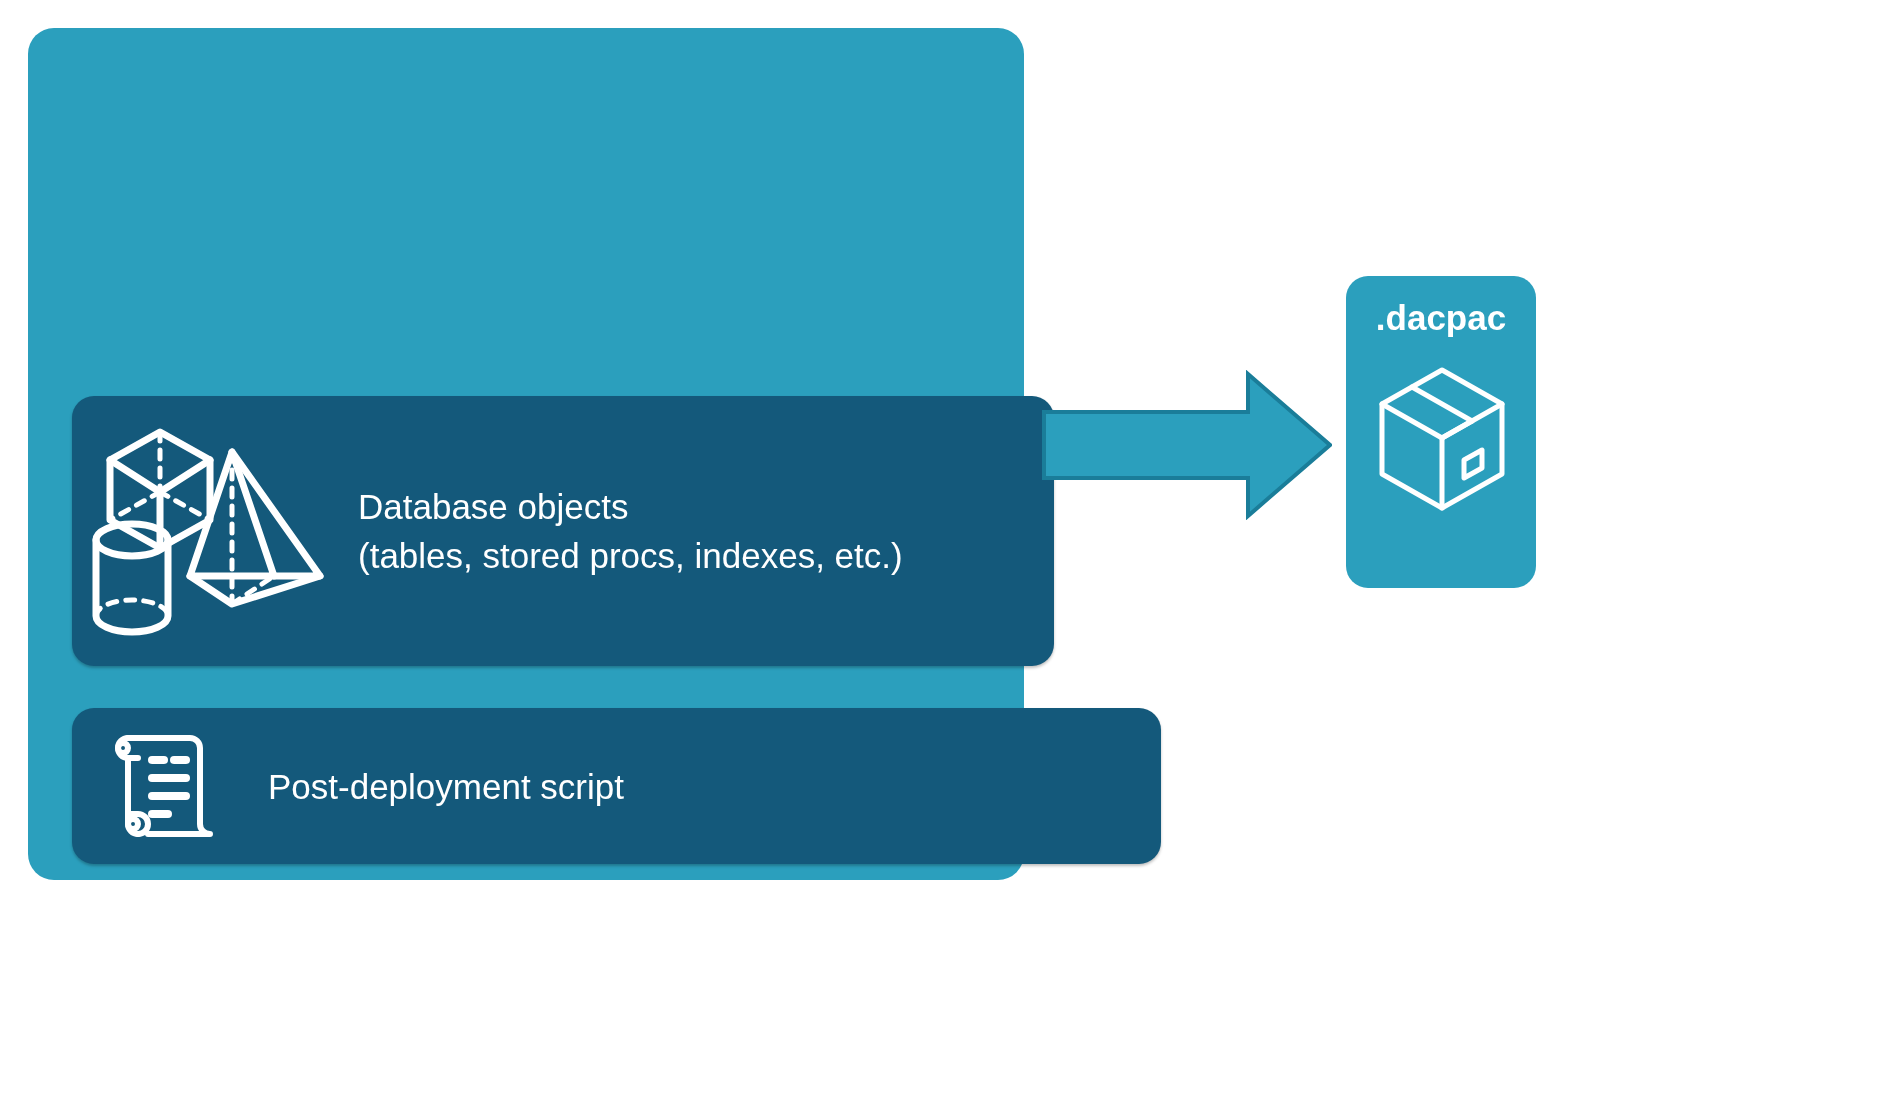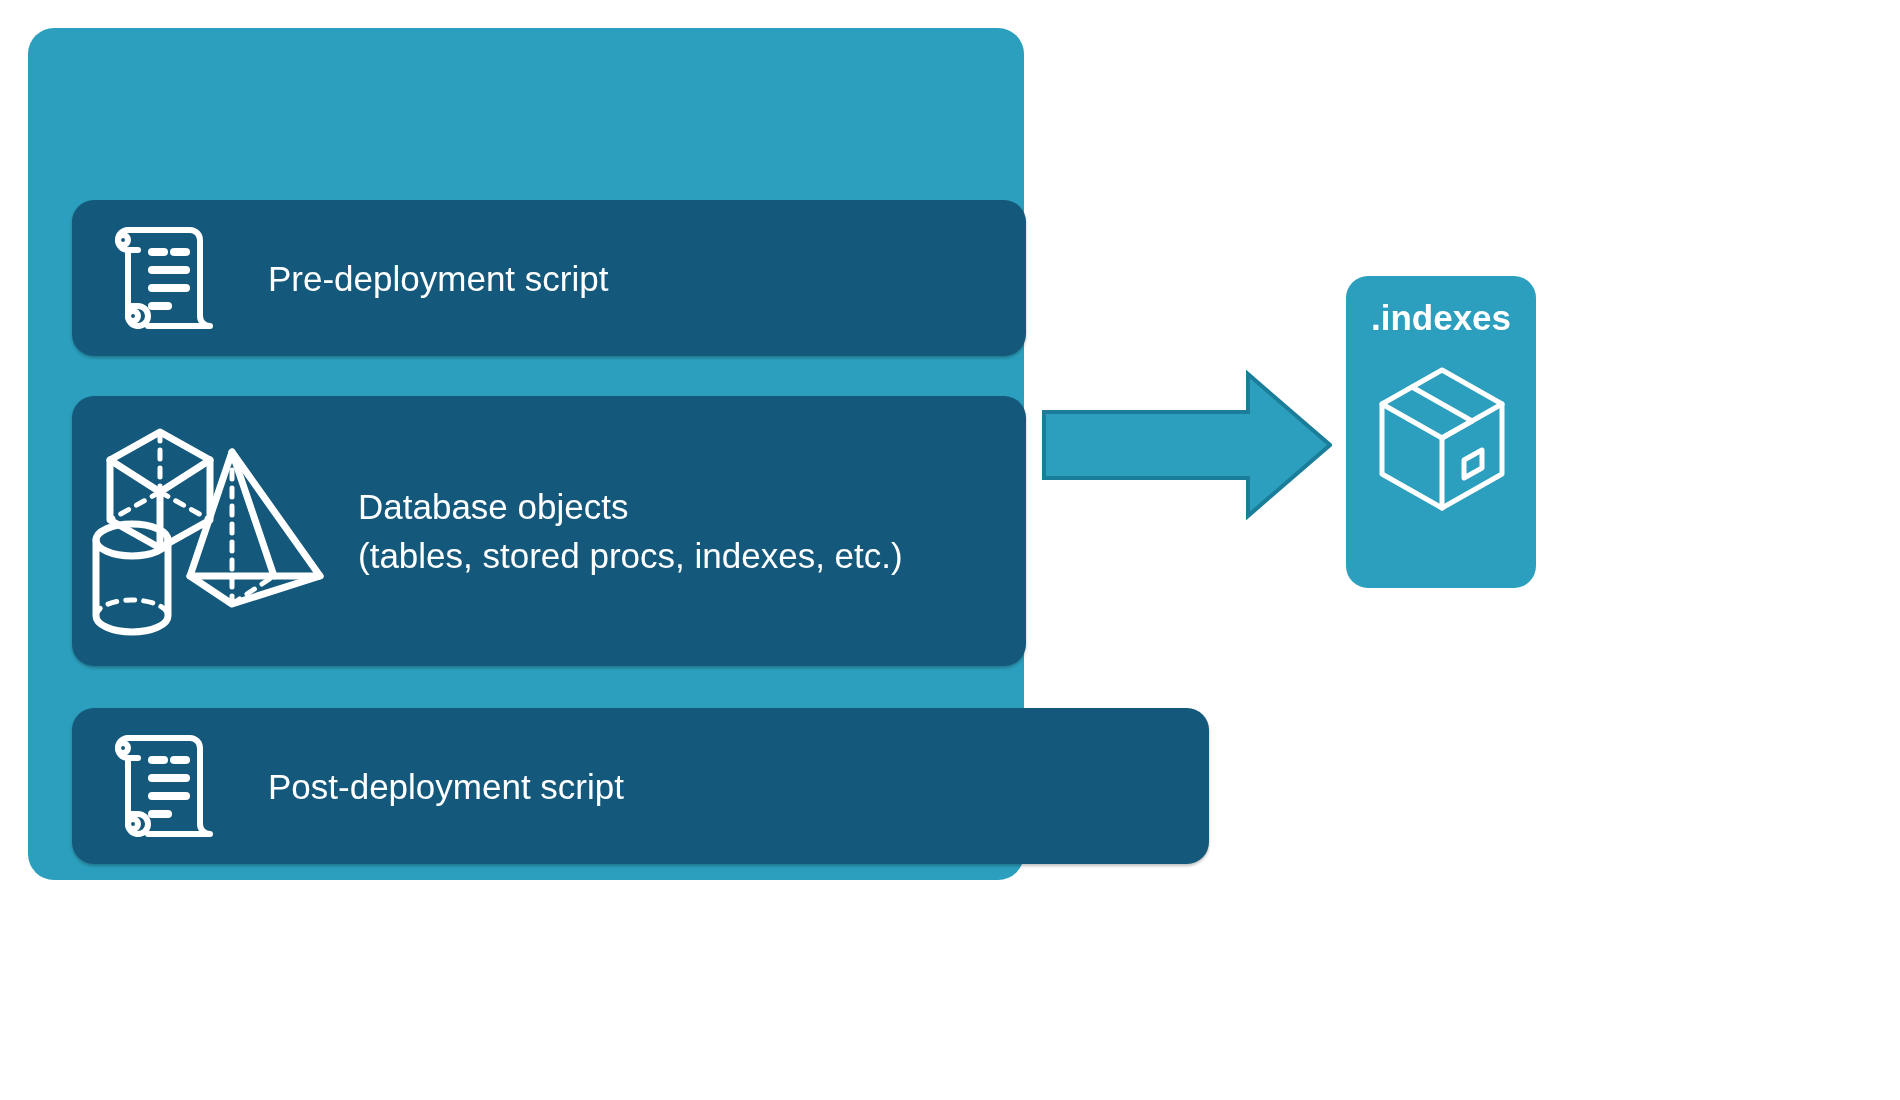--- a/index.html
+++ b/index.html
@@ -20,22 +20,22 @@
     color:#ffffff;font-size:54px;font-weight:400;letter-spacing:.2px;
     line-height:60px;white-space:nowrap;
   }
 
   
   .panel{
     position:absolute;background:#14597b;border-radius:22px;
     box-shadow:0 2px 3px rgba(0,0,0,.25);
   }
   .panel-pre { left:44px; top:172px; width:954px; height:156px; }
-  .panel-objs{ left:44px; top:368px; width:954px; height:270px; }
-  .panel-post{ left:44px; top:680px; width:1089px; height:156px;padding-left:48px; }
+  .panel-objs{ left:44px; top:368px; width:954px; height:270px;padding-left:28px; }
+  .panel-post{ left:44px; top:680px; width:1089px; height:156px; }
 
   .panel-label{
     position:absolute;color:#ffffff;font-size:35px;font-weight:400;
     line-height:49px;white-space:pre-line;
   }
   .panel-pre  .panel-label{left:196px;top:0;height:156px;display:flex;align-items:center;}
   .panel-post .panel-label{left:196px;top:0;height:156px;display:flex;align-items:center;}
   .panel-objs .panel-label{left:286px;top:0;height:270px;display:flex;align-items:center;}
 
   .icon-wrap{position:absolute;}
@@ -64,41 +64,20 @@
   .dacpac-icon{position:absolute;left:28px;top:88px;width:136px;height:150px;}
 </style>
 </head>
 <body>
 
 <div id="stage">
 
   <div class="project-card">
 
 
-    <div class="panel panel-pre">
-      <span class="icon-wrap scroll-icon">
-        <svg viewBox="0 0 130 112" width="130" height="112" fill="none" stroke="#ffffff" stroke-width="6" stroke-linecap="round" stroke-linejoin="round">
-
-          <path d="M32 8 h62 a10 10 0 0 1 10 10 v76 a10 10 0 0 0 10 10 h-62"></path>
-          <path d="M32 8 a10 10 0 0 0 0 20 h10"></path>
-          <circle cx="27" cy="18" r="5"></circle>
-
-          <path d="M42 104 a10 10 0 0 1 -10 -10 v-66"></path>
-          <path d="M42 104 a10 10 0 0 0 0 -20 h-10"></path>
-          <circle cx="37" cy="94" r="5"></circle>
-
-          <path d="M56 30 h12" stroke-width="8"></path>
-          <path d="M78 30 h12" stroke-width="8"></path>
-          <path d="M56 48 h34" stroke-width="8"></path>
-          <path d="M56 66 h34" stroke-width="8"></path>
-          <path d="M56 84 h16" stroke-width="8"></path>
-        </svg>
-      </span>
-      <div class="panel-label">Pre-deployment script</div>
-    </div>
 
     <div class="panel panel-objs">
       <span class="icon-wrap shapes-icon">
         <svg viewBox="0 0 260 248" width="260" height="248" fill="none" stroke="#ffffff" stroke-width="7" stroke-linecap="round" stroke-linejoin="round">
 
           <g>
 
             <path d="M28 52 L78 24 L128 52 L128 112 L78 140 L28 112 Z"></path>
 
             <path d="M78 84 L78 140"></path>
@@ -148,21 +127,21 @@
     </div>
   </div>
 
   <div class="build-arrow">
     <svg viewBox="0 0 290 150" width="290" height="150">
       <path d="M2 42 L206 42 L206 4 L288 75 L206 146 L206 108 L2 108 Z" fill="#2b9fbd" stroke="#1a7d99" stroke-width="4" stroke-linejoin="miter"></path>
     </svg>
   </div>
 
   <div class="dacpac-card">
-    <div class="dacpac-title">.indexes</div>
+    <div class="dacpac-title">.dacpac</div>
     <span class="dacpac-icon">
       <svg viewBox="0 0 136 150" width="136" height="150" fill="none" stroke="#ffffff" stroke-width="5" stroke-linecap="round" stroke-linejoin="round">
 
         <path d="M8 40 L68 6 L128 40 L128 110 L68 144 L8 110 Z"></path>
 
         <path d="M68 74 L68 144"></path>
 
         <path d="M8 40 L68 74 L128 40"></path>
 
         <path d="M38 23 L98 57"></path>

